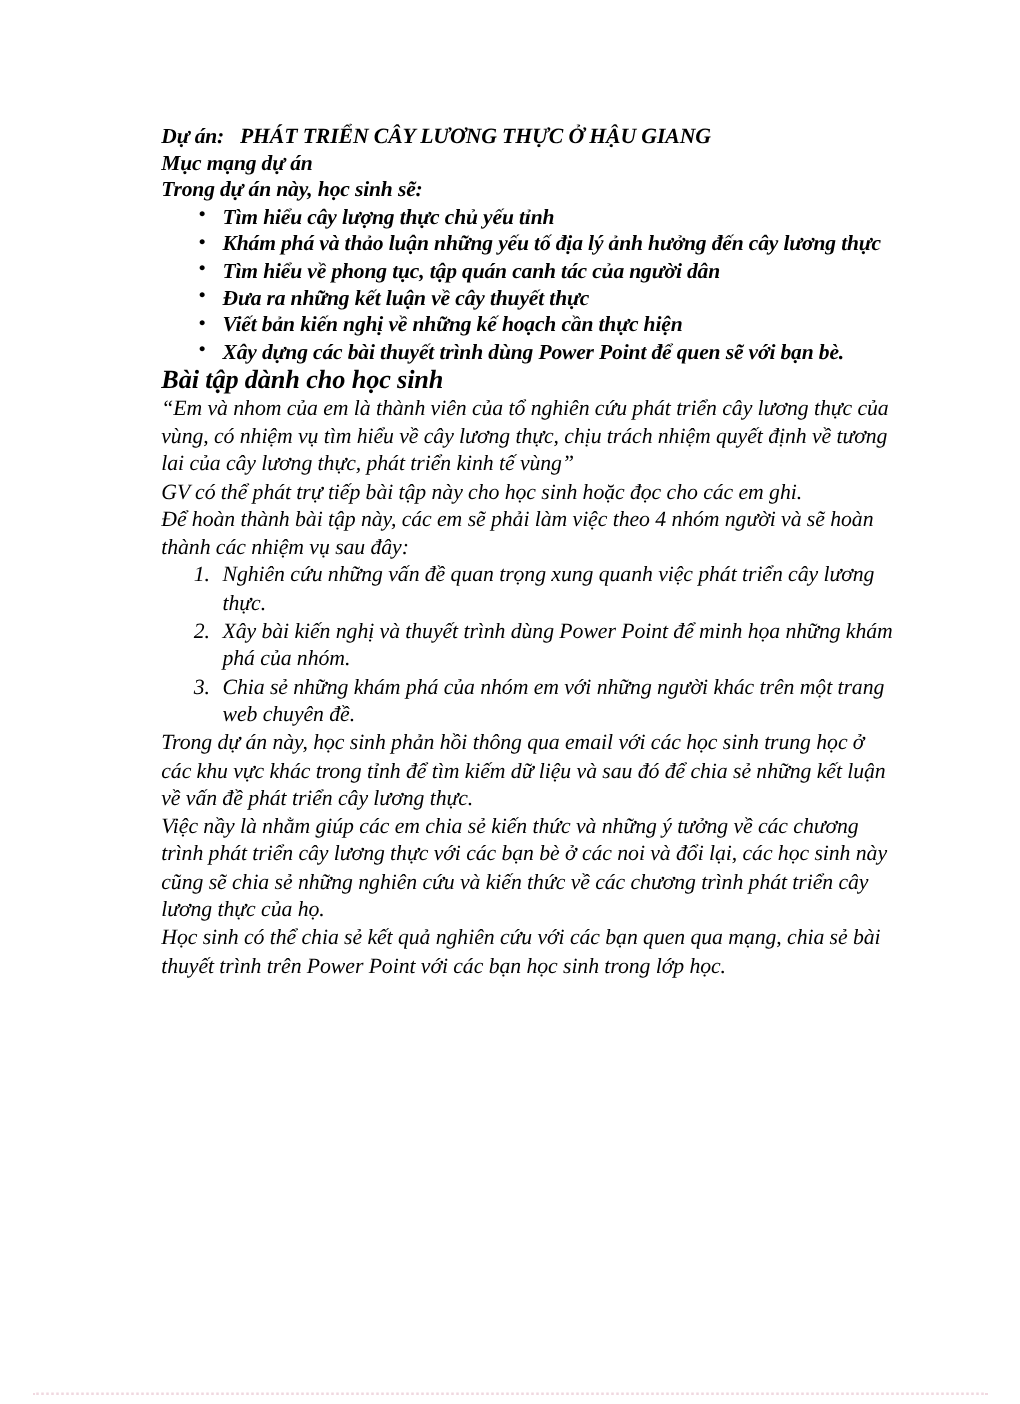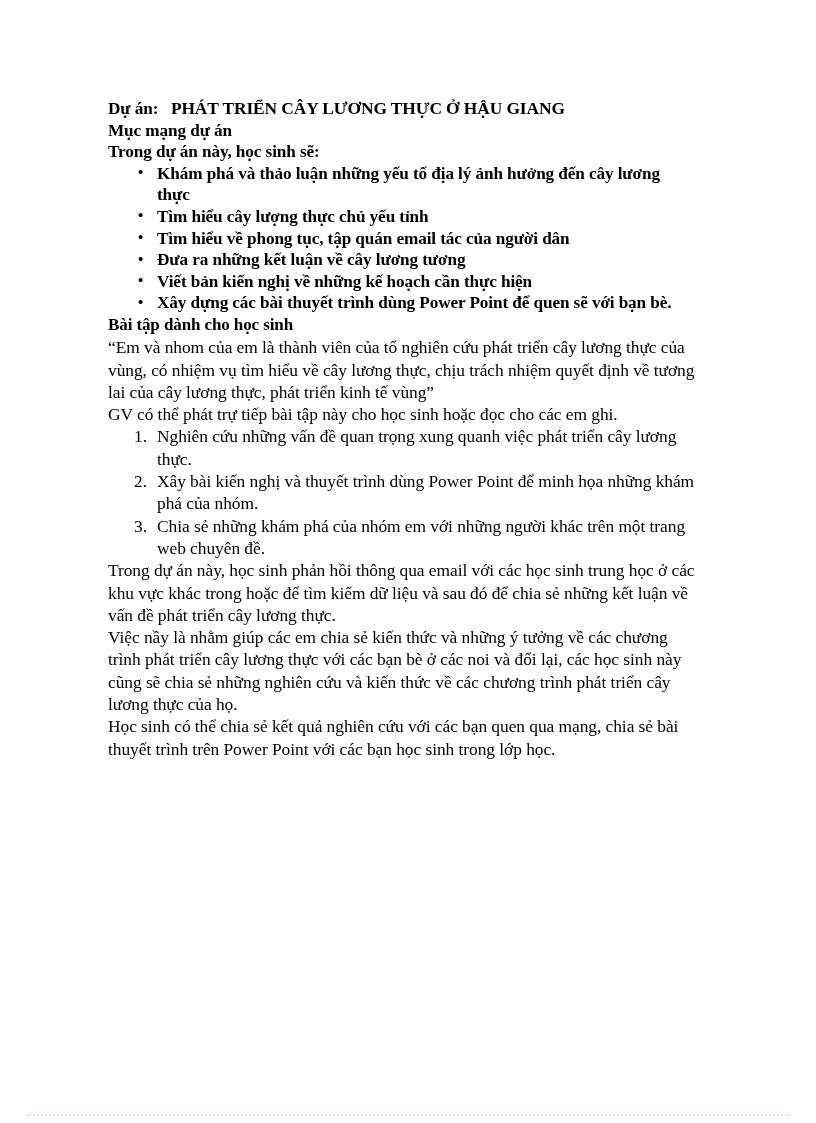--- a/index.html
+++ b/index.html
@@ -20,23 +20,24 @@
   .page {
     position: absolute;
     left: 0; top: 0;
     width: 816px;
     height: 1123px;
     background: #ffffff;
   }
 
   .content {
     position: absolute;
-    left: 108px;
+    left: 129px;
     top: 98px;
     width: 588px;
+    font-style: italic;
   }
 
   
   .bold-block {
     font-weight: bold;
     font-size: 17.2px;
     line-height: 21.6px;
     letter-spacing: -0.1px;
   }
   .bold-block .line {
@@ -75,21 +76,21 @@
     font-size: 17.4px;
     line-height: 22.3px;
     letter-spacing: -0.05px;
     margin-top: 0px;
   }
   .body-block p {
     margin: 0;
   }
   .body-block .sub-head {
     font-weight: bold;
-    font-size: 17px;
+    font-size: 21px;
     letter-spacing: -0.1px;
   }
   .body-block .indented {
     text-indent: 46px;
   }
 
   ol.numbered {
     list-style: none;
     margin: 0;
     padding: 0;
@@ -131,56 +132,57 @@
         <span>Dự án:</span>
         <span>&nbsp;</span>
         <span class="title-caps">PHÁT TRIỂN CÂY LƯƠNG THỰC Ở HẬU GIANG</span>
       </div>
 
       <div class="line">Mục mạng dự án</div>
 
       <div class="line">Trong dự án này, học sinh sẽ:</div>
 
       <ul class="bullets">
+        <li><span>Tìm hiểu cây lượng thực chủ yếu tỉnh</span></li>
         <li><span>Khám phá và thảo luận những yếu tố địa lý ảnh hưởng đến cây lương thực</span></li>
-        <li><span>Tìm hiểu cây lượng thực chủ yếu tỉnh</span></li>
-        <li><span>Tìm hiểu về phong tục, tập quán email tác của người dân</span></li>
-        <li><span>Đưa ra những kết luận về cây lương tương</span></li>
+        <li><span>Tìm hiểu về phong tục, tập quán canh tác của người dân</span></li>
+        <li><span>Đưa ra những kết luận về cây thuyết thực</span></li>
         <li><span>Viết bản kiến nghị về những kế hoạch cần thực hiện</span></li>
         <li><span>Xây dựng các bài thuyết trình dùng Power Point để quen sẽ với bạn bè.</span></li>
       </ul>
 
     </div>
 
     <div class="body-block">
 
       <p class="sub-head">Bài tập dành cho học sinh</p>
 
       <p>“Em và nhom của em là thành viên của tổ nghiên cứu phát triển cây lương thực của vùng, có nhiệm vụ tìm hiểu về cây lương thực, chịu trách nhiệm quyết định về tương lai của cây lương thực, phát triển kinh tế vùng”</p>
 
       <p>GV có thể phát trự tiếp bài tập này cho học sinh hoặc đọc cho các em ghi.</p>
 
+      <p>Để hoàn thành bài tập này, các em sẽ phải làm việc theo 4 nhóm người và sẽ hoàn thành các nhiệm vụ sau đây:</p>
 
       <ol class="numbered">
         <li>
           <span class="num">1.</span>
           <span>Nghiên cứu những vấn đề quan trọng xung quanh việc phát triển cây lương thực.</span>
         </li>
         <li>
           <span class="num">2.</span>
           <span>Xây bài kiến nghị và thuyết trình dùng Power Point để minh họa những khám phá của nhóm.</span>
         </li>
         <li>
           <span class="num">3.</span>
           <span>Chia sẻ những khám phá của nhóm em với những người khác trên một trang web chuyên đề.</span>
         </li>
       </ol>
 
 
-      <p>Trong dự án này, học sinh phản hồi thông qua email với các học sinh trung học ở các khu vực khác trong hoặc để tìm kiếm dữ liệu và sau đó để chia sẻ những kết luận về vấn đề phát triển cây lương thực.</p>
+      <p>Trong dự án này, học sinh phản hồi thông qua email với các học sinh trung học ở các khu vực khác trong tỉnh để tìm kiếm dữ liệu và sau đó để chia sẻ những kết luận về vấn đề phát triển cây lương thực.</p>
       <p>Việc nầy là nhằm giúp các em chia sẻ kiến thức và những ý tưởng về các chương trình phát triển cây lương thực với các bạn bè ở các noi và đổi lại, các học sinh này cũng sẽ chia sẻ những nghiên cứu và kiến thức về các chương trình phát triển cây lương thực của họ.</p>
       <p>Học sinh có thể chia sẻ kết quả nghiên cứu với các bạn quen qua mạng, chia sẻ bài thuyết trình trên Power Point với các bạn học sinh trong lớp học.</p>
 
 
     </div>
 
   </div>
 
   <div class="bottom-dotted-rule" style="border-top-color: rgb(240, 216, 224);"></div>
 

